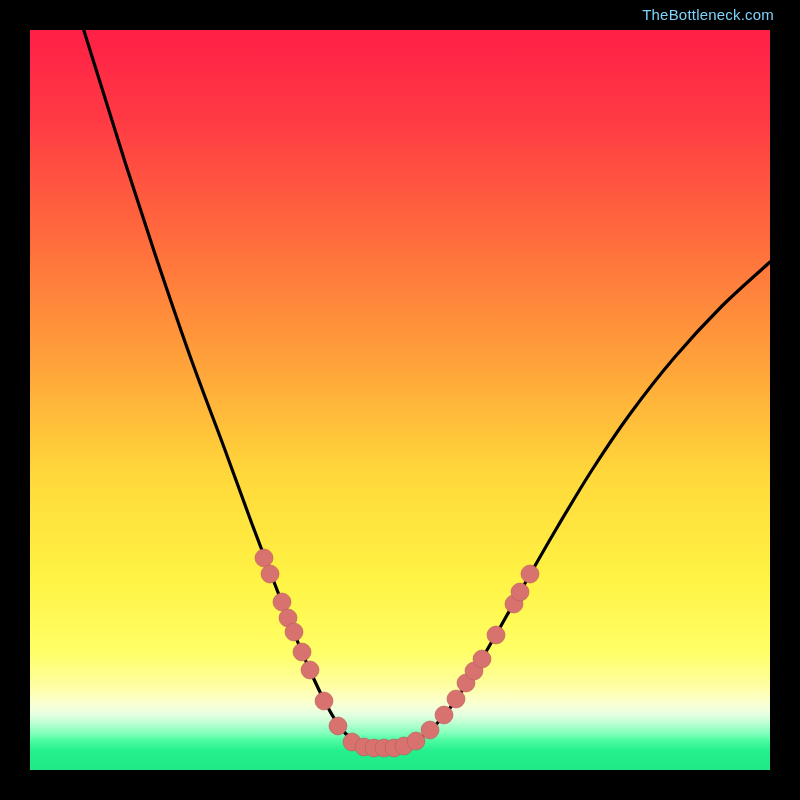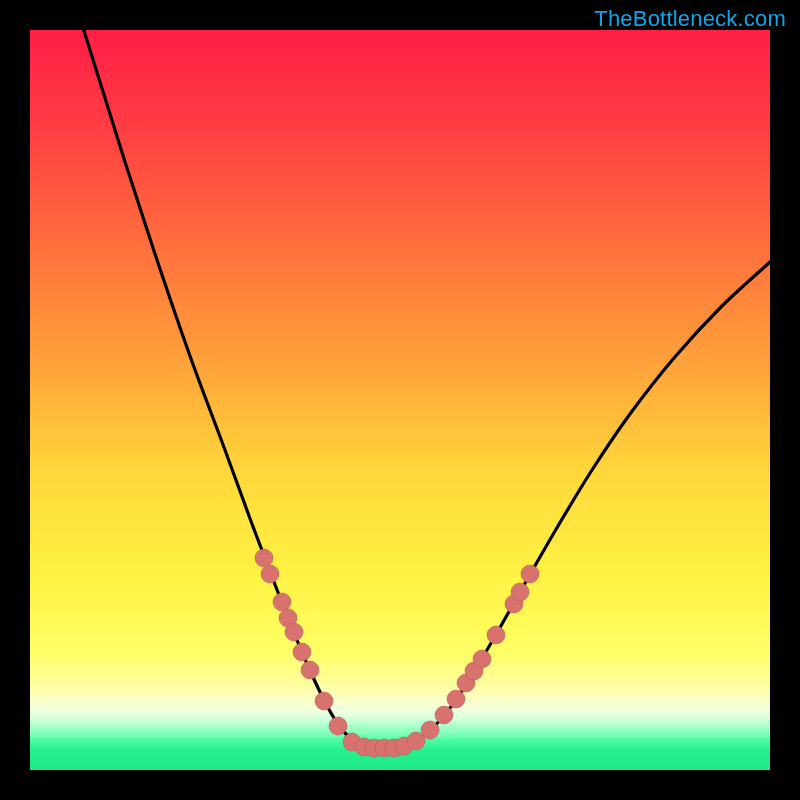--- a/index.html
+++ b/index.html
@@ -22,23 +22,23 @@
   .gradient {
     position: absolute;
     left: 0;
     top: 0;
     width: 100%;
     height: 100%;
   }
   .watermark {
     position: absolute;
     top: 6px;
-    right: 14px;
-    color: #0ea5e9;
-    font-size: 22px;
+    right: 26px;
+    color: #7dd3fc;
+    font-size: 15px;
     letter-spacing: 0.2px;
   }
   svg.curves {
     position: absolute;
     left: 0;
     top: 0;
     width: 100%;
     height: 100%;
   }
 </style>

